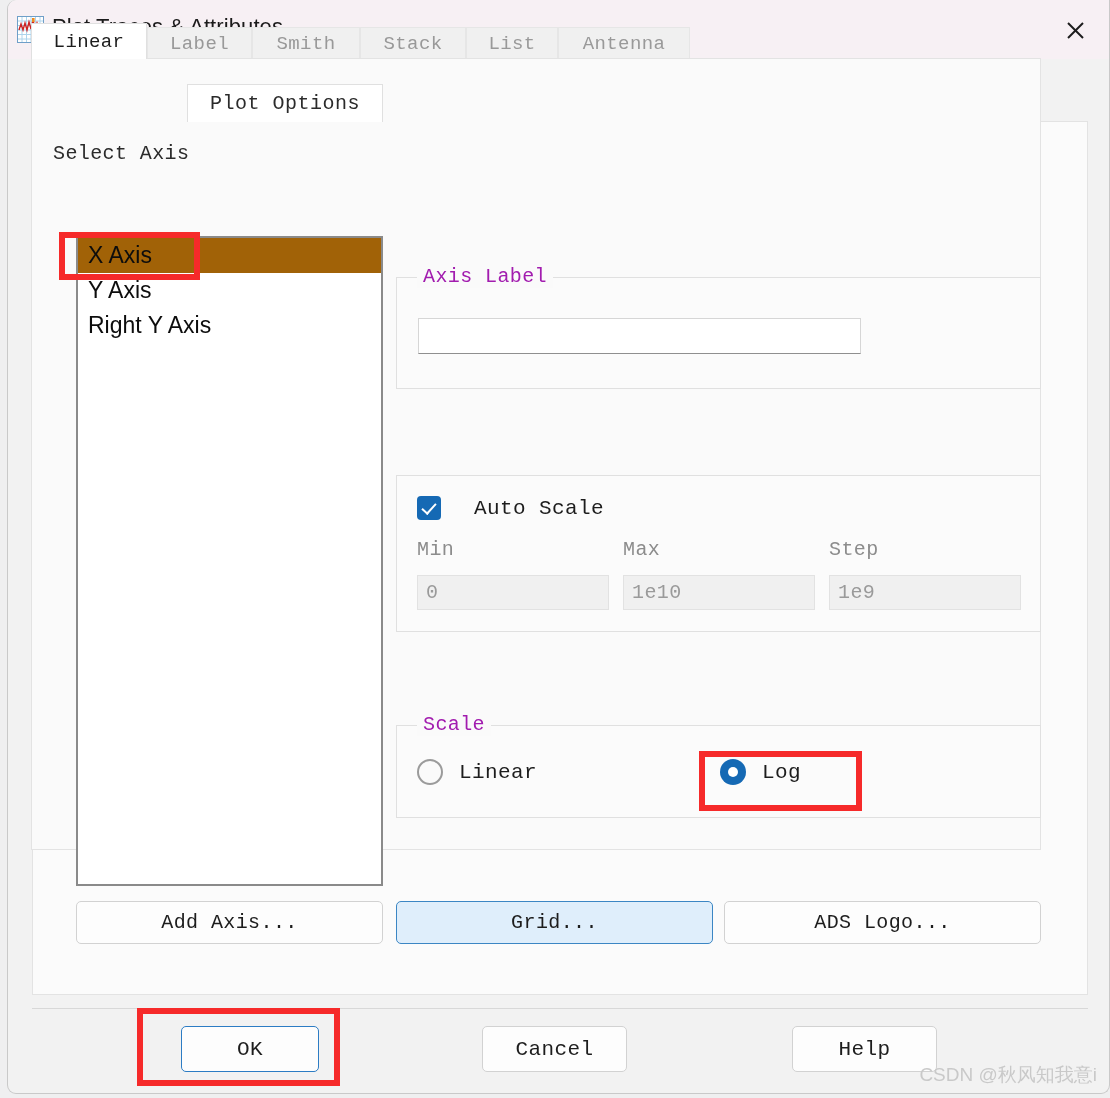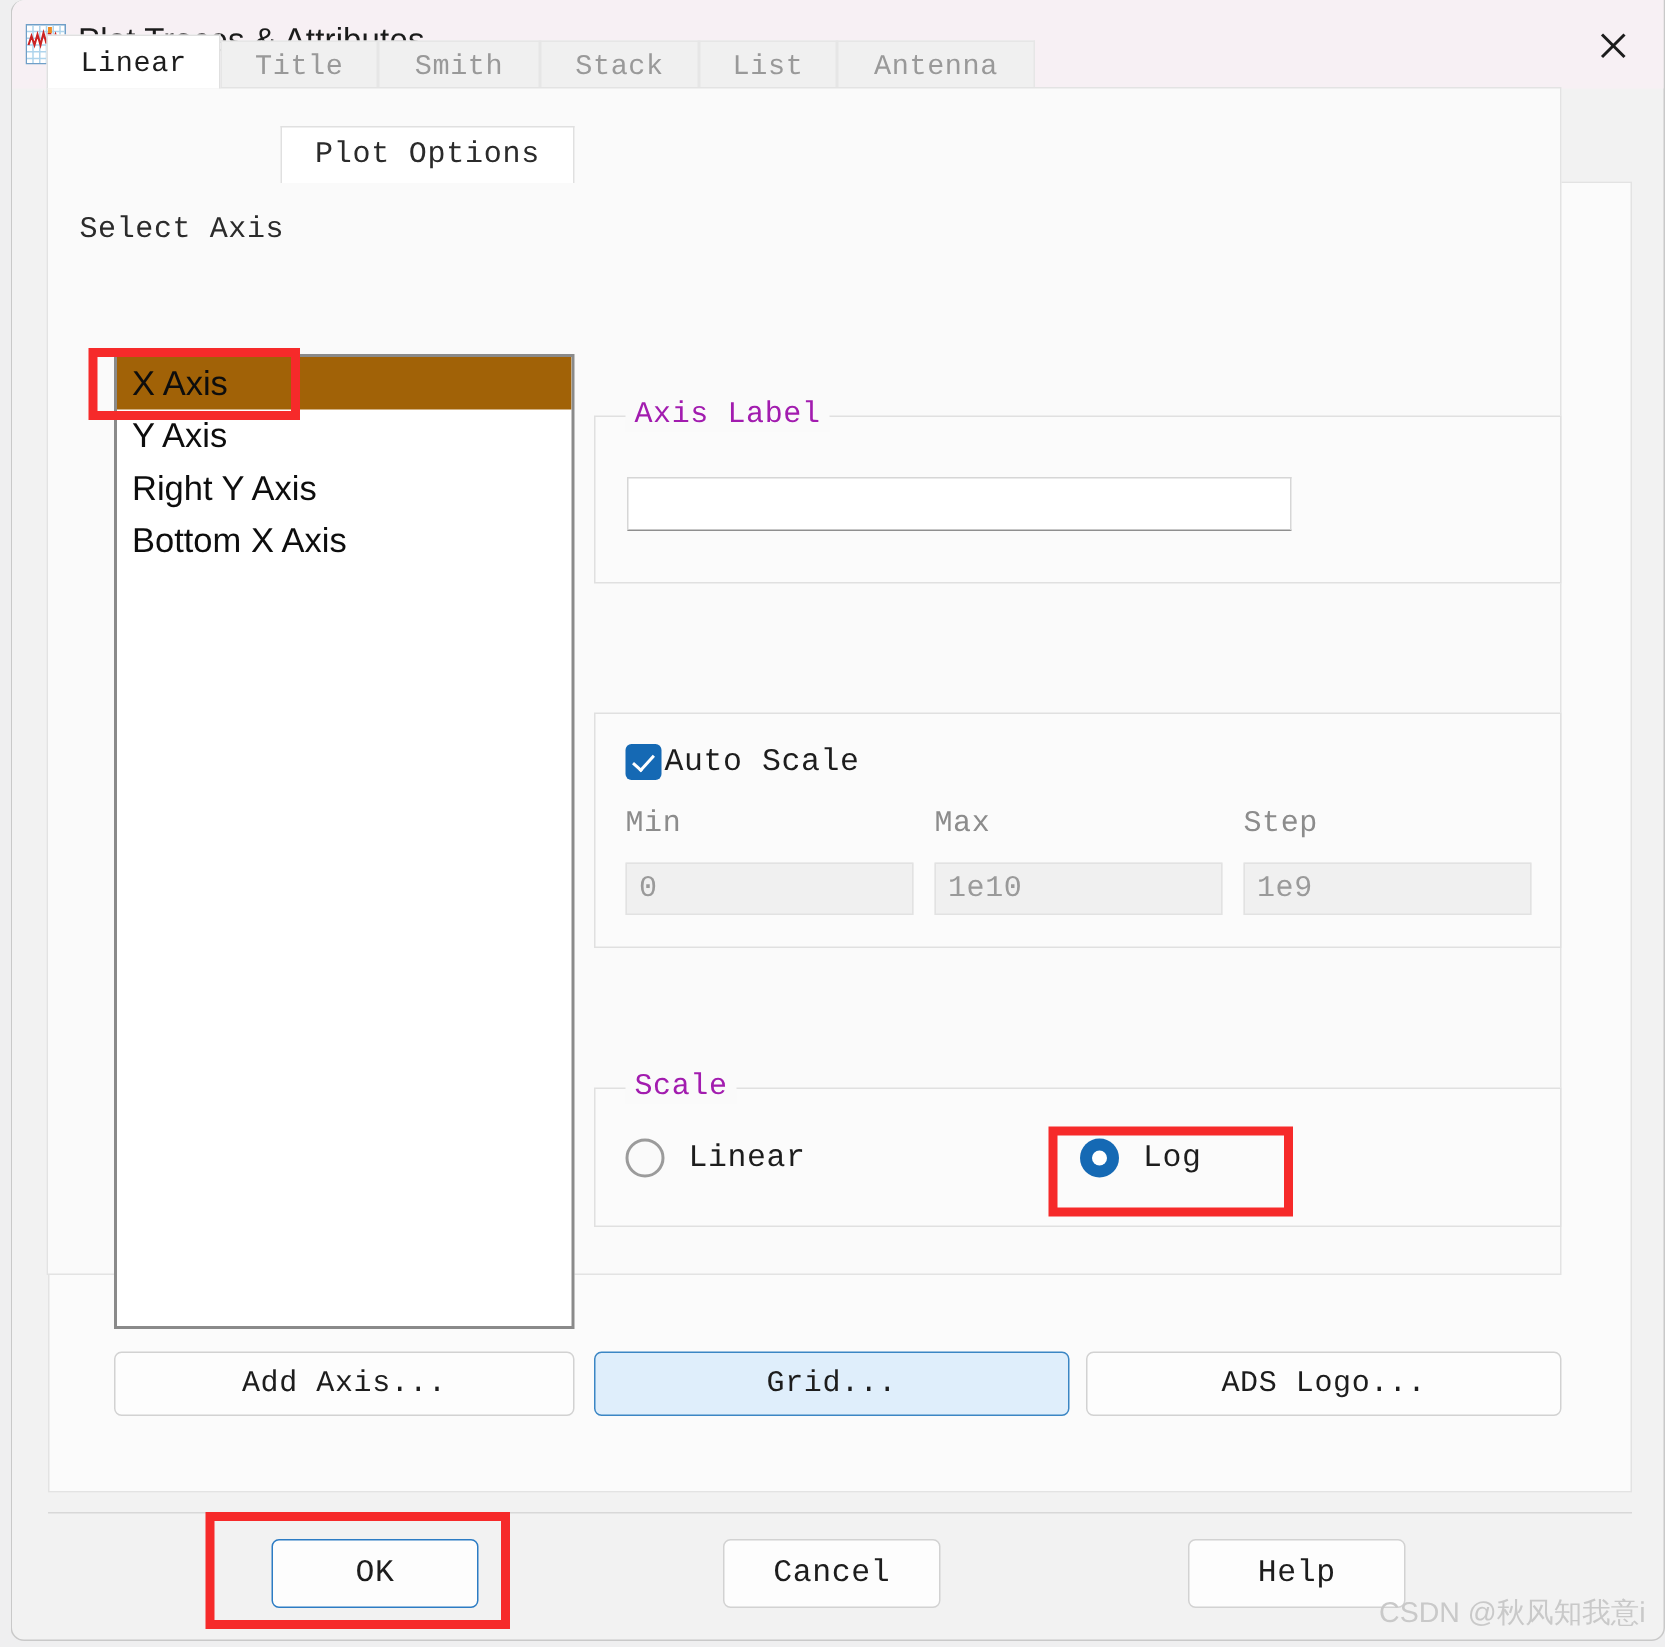--- a/index.html
+++ b/index.html
@@ -283,21 +283,21 @@
     position: absolute;
     left: 8px;
     top: 4px;
     width: 6px;
     height: 12px;
     border: solid #ffffff;
     border-width: 0 2.4px 2.4px 0;
     transform: rotate(42deg);
   }
   #autoscale-label {
-    margin-left: 2px;
+    margin-left: 33px;
     font-family: "Liberation Mono", monospace;
     font-size: 21px;
     color: #1d1d1d;
     letter-spacing: 0.4px;
   }
   .mms-label {
     position: absolute;
     top: 62px;
     font-family: "Liberation Mono", monospace;
     font-size: 20px;
@@ -468,34 +468,33 @@
 
   <div id="outer-tabstrip">
       <div class="otab" style="left: 0px; width: 155px;">Plot Type</div>
       <div class="otab active" style="left: 155px; width: 196px;">Plot Options</div>
       <div class="otab" style="left: 351px; width: 161px;">Plot Title</div>
     </div>
   <div id="outer-page"></div>
 
   <div id="inner-tabstrip">
       <div class="itab active" style="left: 0px; width: 116px;">Linear</div>
-      <div class="itab" style="left: 116px; width: 105px;">Title</div>
+      <div class="itab" style="left: 116px; width: 105px;">Label</div>
       <div class="itab" style="left: 221px; width: 108px;">Smith</div>
       <div class="itab" style="left: 329px; width: 106px;">Stack</div>
       <div class="itab" style="left: 435px; width: 92px;">List</div>
       <div class="itab" style="left: 527px; width: 132px;">Antenna</div>
     </div>
   <div id="inner-page"></div>
 
   <div id="select-axis-label">Select Axis</div>
   <div id="axis-listbox">
       <div class="axis-item selected">X Axis</div>
       <div class="axis-item">Y Axis</div>
       <div class="axis-item">Right Y Axis</div>
-      <div class="axis-item">Bottom X Axis</div>
     </div>
 
   <div class="fieldset" id="fs-axis-label">
     <span class="fs-legend">Axis Label</span>
     <input id="axis-label-input" type="text" placeholder="" style="">
   </div>
 
   <div class="fieldset" id="fs-autoscale">
     <div id="autoscale-row">
       <span class="checkbox"></span>

